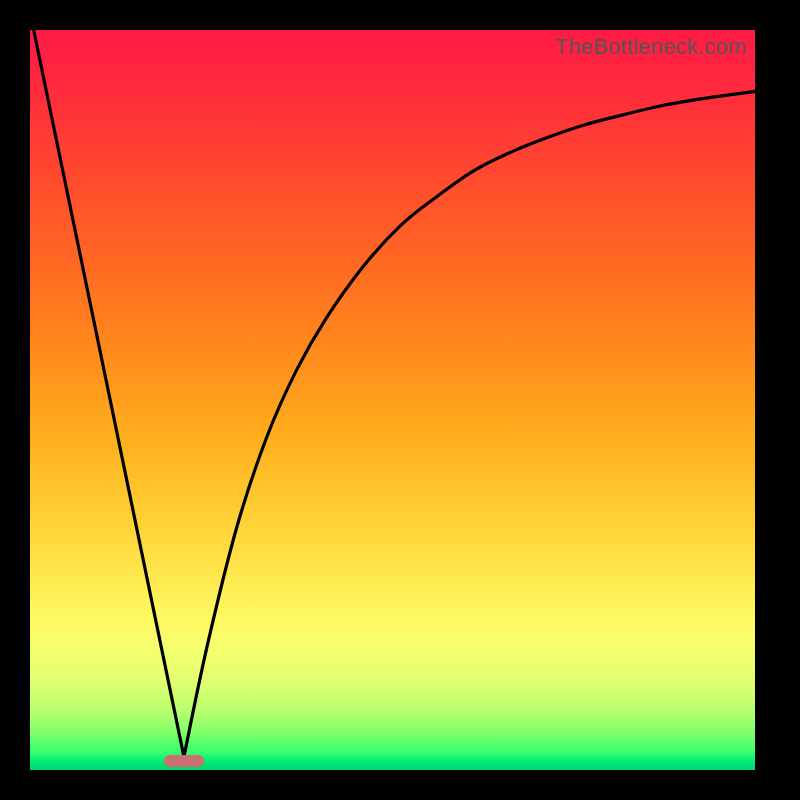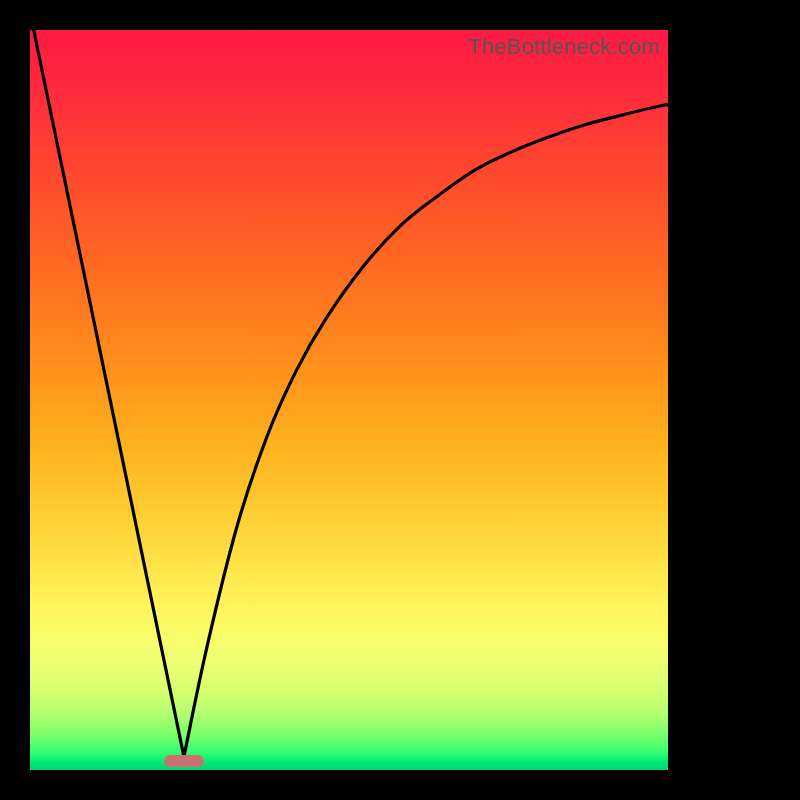--- a/index.html
+++ b/index.html
@@ -14,21 +14,21 @@
   .frame {
     position: relative;
     width: 800px;
     height: 800px;
     background: #000;
   }
   .plot {
     position: absolute;
     left: 30px;
     top: 30px;
-    width: 638px;
+    width: 725px;
     height: 740px;
     background: linear-gradient(to bottom,
       #ff1a44 0%,
       #ff2a3c 8%,
       #ff4a2e 20%,
       #ff6a22 32%,
       #ff8c1c 44%,
       #ffb11e 56%,
       #ffd63a 68%,
       #fff55c 78%,

